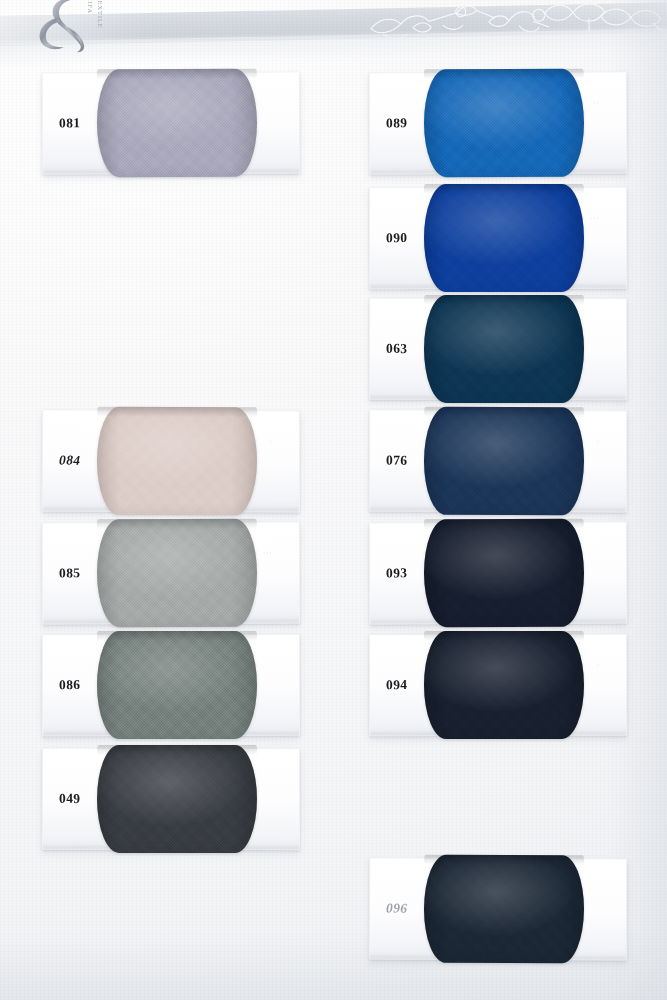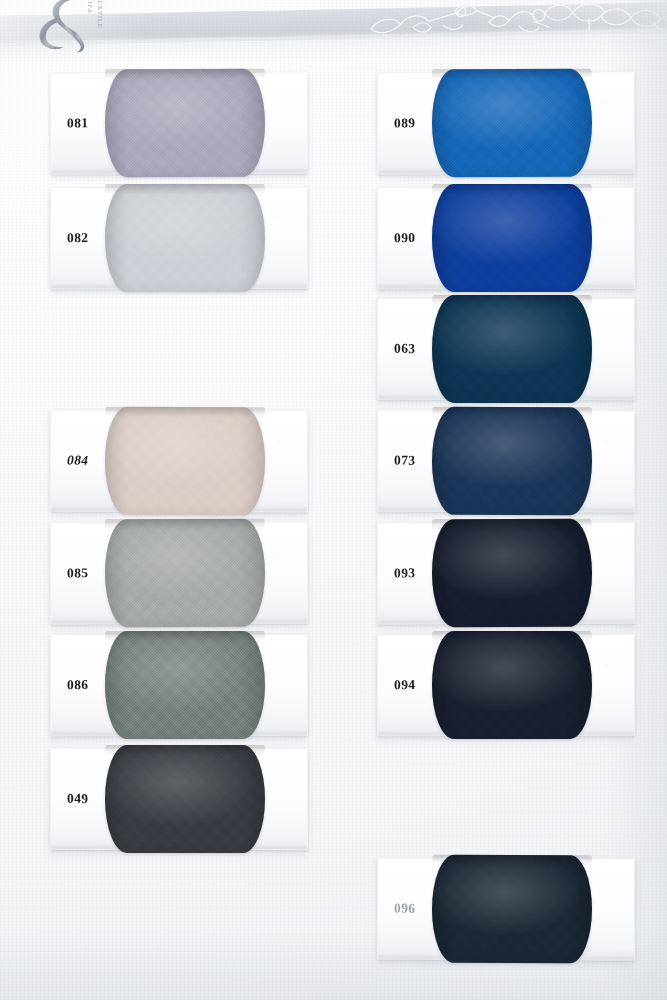--- a/index.html
+++ b/index.html
@@ -82,21 +82,21 @@
     letter-spacing:.9px;
     color:#9aa1ab;
     white-space:nowrap;
     transform-origin:left top;
     transform:rotate(90deg);
   }
   .brand .word.w1{ left:14px; top:2px; }
   .brand .word.w2{ left:24px; top:2px; }
 
   
-  .grid{position:absolute;left:12px;top:0;width:564px;height:1000px;z-index:4;}
+  .grid{position:absolute;left:4px;top:0;width:564px;height:1000px;z-index:4;}
 
   .card{
     position:absolute;
     width:256px;height:100px;
     background:linear-gradient(to bottom,#ffffff 0%,#fdfdfe 52%,#f3f4f7 88%,#e9ebef 100%);
     box-shadow:
       0 1px 2px rgba(150,155,165,.30),
       0 4px 7px rgba(150,155,165,.16);
     border:1px solid #f0f1f4;
     border-radius:1px;
@@ -225,31 +225,20 @@
       <div class="card" style="left: 38px; top: 72px; transform: rotate(-0.21deg);">
         <div class="edge-top"></div>
         <div class="swatch" style="background: rgb(169, 168, 188);">
           <div class="weave"></div>
           <div class="sheen"></div>
           <div class="top-shadow"></div>
         </div>
         <div class="swatch-no">081</div>
         <div class="edge-bottom"></div>
       </div>
-      <div class="card" style="left: 38px; top: 187px; transform: rotate(-0.07deg);">
-        <div class="edge-top"></div>
-        <div class="swatch" style="background: rgb(204, 208, 214);">
-          <div class="weave"></div>
-          <div class="sheen"></div>
-          <div class="top-shadow"></div>
-        </div>
-        <div class="swatch-no">082</div>
-        <div class="pencil">··</div>
-        <div class="edge-bottom"></div>
-      </div>
       <div class="card" style="left: 38px; top: 410px; transform: rotate(0.21deg); font-style: italic;">
         <div class="edge-top"></div>
         <div class="swatch" style="background: rgb(221, 205, 199);">
           <div class="weave"></div>
           <div class="sheen"></div>
           <div class="top-shadow"></div>
         </div>
         <div class="swatch-no">084</div>
         <div class="pencil">·</div>
         <div class="edge-bottom"></div>
@@ -317,21 +306,21 @@
         <div class="swatch-no">063</div>
         <div class="edge-bottom"></div>
       </div>
       <div class="card" style="left: 365px; top: 410px; transform: rotate(0.21deg);">
         <div class="edge-top"></div>
         <div class="swatch" style="background: rgb(27, 53, 88);">
           <div class="weave"></div>
           <div class="sheen"></div>
           <div class="top-shadow"></div>
         </div>
-        <div class="swatch-no">073</div>
+        <div class="swatch-no">076</div>
         <div class="pencil">·</div>
         <div class="edge-bottom"></div>
       </div>
       <div class="card" style="left: 365px; top: 522px; transform: rotate(-0.21deg);">
         <div class="edge-top"></div>
         <div class="swatch" style="background: rgb(22, 30, 46);">
           <div class="weave"></div>
           <div class="sheen"></div>
           <div class="top-shadow"></div>
         </div>
@@ -342,21 +331,21 @@
         <div class="edge-top"></div>
         <div class="swatch" style="background: rgb(24, 32, 47);">
           <div class="weave"></div>
           <div class="sheen"></div>
           <div class="top-shadow"></div>
         </div>
         <div class="swatch-no">094</div>
         <div class="pencil">·</div>
         <div class="edge-bottom"></div>
       </div>
-      <div class="card" style="left: 365px; top: 858px; transform: rotate(0.21deg);">
+      <div class="card" style="left: 365px; top: 858px; transform: rotate(0.21deg); font-style: italic;">
         <div class="edge-top"></div>
         <div class="swatch" style="background: rgb(27, 39, 53);">
           <div class="weave"></div>
           <div class="sheen"></div>
           <div class="top-shadow"></div>
         </div>
         <div class="swatch-no muted">096</div>
         <div class="edge-bottom"></div>
       </div>
     </div>

